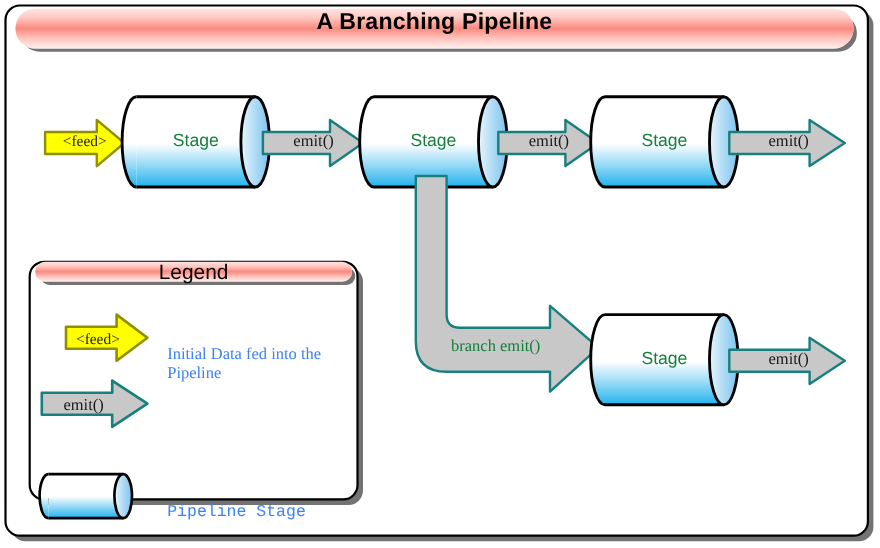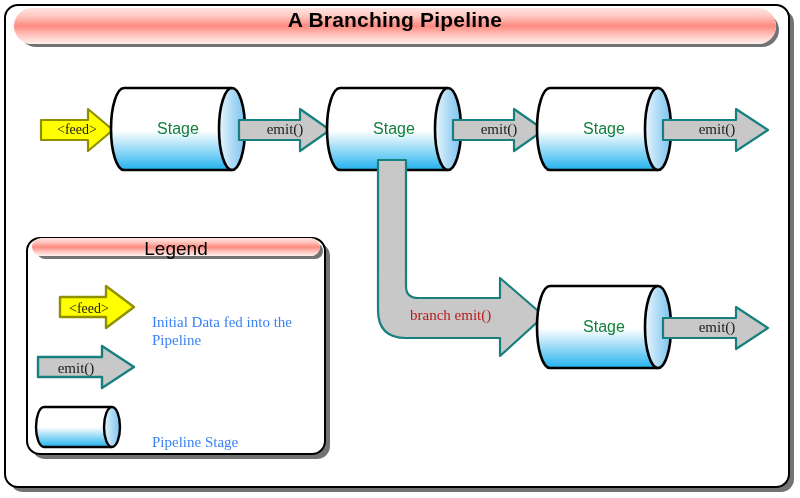--- a/index.html
+++ b/index.html
@@ -45,21 +45,21 @@
               font-family:"Liberation Sans",sans-serif;
               font-size:16px;color:#15803d;pointer-events:none;}
 
   
   .arrow{position:absolute;}
   .arrow .lbl{position:absolute;top:50%;left:0;width:100%;
               transform:translateY(-52%);text-align:center;
               font-size:15px;color:#1a1a1a;pointer-events:none;}
   .arrow.feed .lbl{font-size:14px;padding-right:14px;}
   .arrow.emit .lbl{padding-right:20px;}
-  .branch-lbl{position:absolute;font-size:15px;color:#b91c1c;text-align:center;}
+  .branch-lbl{position:absolute;font-size:15px;color:#15803d;text-align:center;}
 
   svg{display:block;overflow:visible;}
 </style>
 </head>
 <body>
 
 <div id="canvas">
 
   <div class="frame"></div>
 
@@ -193,21 +193,21 @@
 
   <div class="legend-row" style="top:344px;">
     <div class="legend-art">
       <svg width="104" height="46" viewBox="0 0 104 46">
         <path d="M2 13 H66 V2 L98 23 L66 44 V33 H2 Z" fill="#c8c8c8" stroke="#187f7f" stroke-width="2.4" stroke-linejoin="round"></path>
         <text x="40" y="29" text-anchor="middle" font-family="Liberation Serif, serif" font-size="15" fill="#1a1a1a">emit()</text>
       </svg>
     </div>
   </div>
 
-  <div class="legend-row" style="top:404px;">
+  <div class="legend-row" style="top:428px;font-family:Liberation Mono, monospace;">
     <div class="legend-art">
       <svg width="104" height="46" viewBox="0 0 104 46">
         <defs>
           <linearGradient id="cg2" x1="0" y1="0" x2="0" y2="1">
             <stop offset="0%" stop-color="#ffffff"></stop>
             <stop offset="50%" stop-color="#ffffff"></stop>
             <stop offset="72%" stop-color="#9ddcf7"></stop>
             <stop offset="100%" stop-color="#22b2ee"></stop>
           </linearGradient>
           <linearGradient id="cap2" x1="0" y1="0" x2="1" y2="0">

